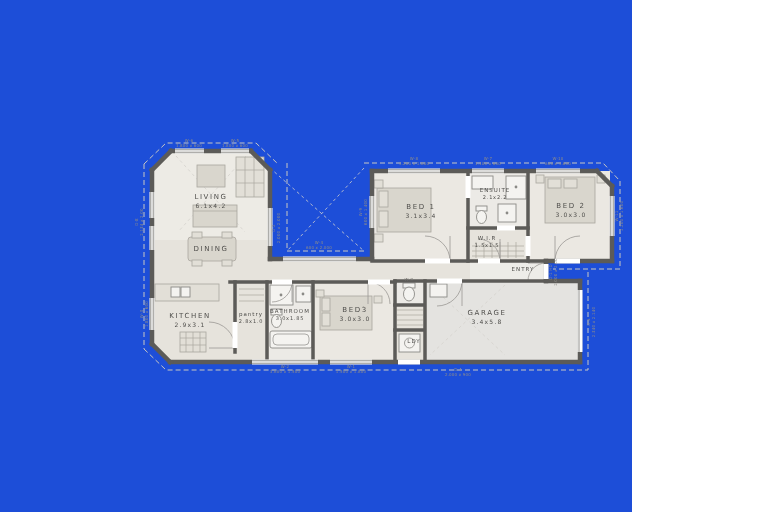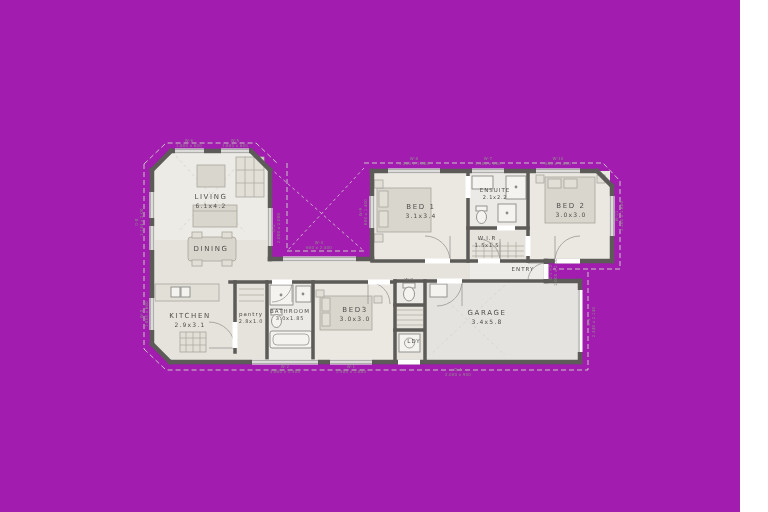--- a/index.html
+++ b/index.html
@@ -1,16 +1,16 @@
 <!DOCTYPE html>
 <html><head>
 <meta charset="utf-8">
 <style>
   html,body{margin:0;padding:0;background:#ffffff;}
-  #canvas{position:relative;width:740px;height:512px;background:#a21caf;overflow:hidden;
+  #canvas{position:relative;width:632px;height:512px;background:#1d4ed8;overflow:hidden;
           font-family:"DejaVu Sans","Liberation Sans",sans-serif;}
   svg{position:absolute;left:0;top:0;}
   .room-label{fill:#4f4e4b;font-size:7px;letter-spacing:1.6px;text-anchor:middle;font-family:"DejaVu Sans",sans-serif;}
   .room-size{fill:#4f4e4b;font-size:6px;letter-spacing:1.2px;text-anchor:middle;font-family:"DejaVu Sans",sans-serif;}
   .room-label-sm{fill:#4f4e4b;font-size:5.5px;letter-spacing:1px;text-anchor:middle;font-family:"DejaVu Sans",sans-serif;}
   .room-size-sm{fill:#4f4e4b;font-size:5px;letter-spacing:.8px;text-anchor:middle;font-family:"DejaVu Sans",sans-serif;}
   .room-label-xs{fill:#6a6965;font-size:4px;letter-spacing:.4px;text-anchor:middle;font-family:"DejaVu Sans",sans-serif;}
   .dim{fill:#8f8d88;font-size:4px;letter-spacing:.2px;text-anchor:middle;font-family:"DejaVu Sans",sans-serif;}
   .wall{stroke:#5c5b58;stroke-width:4.5;stroke-linecap:square;}
   .wall-thin{stroke:#5c5b58;stroke-width:3.5;stroke-linecap:square;}

